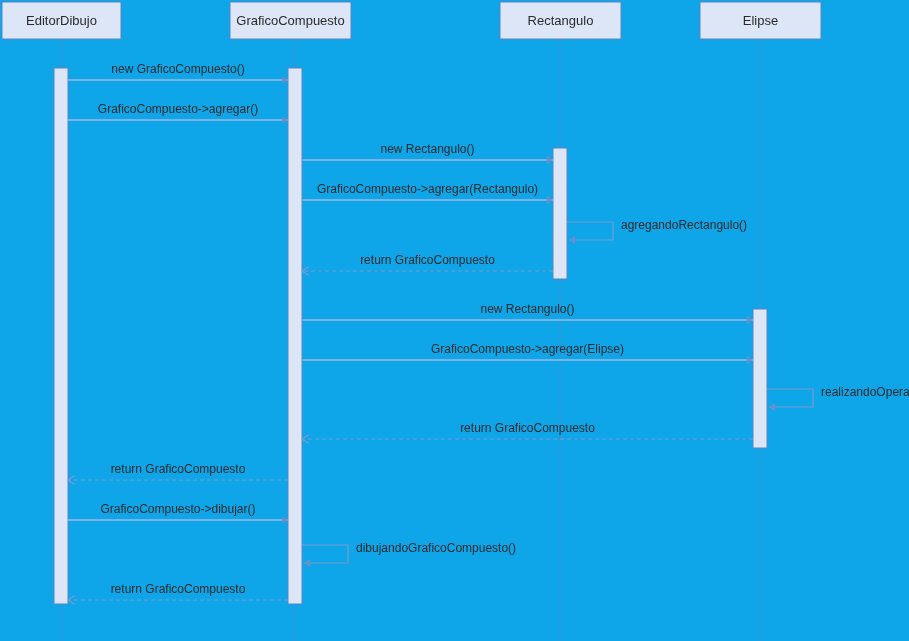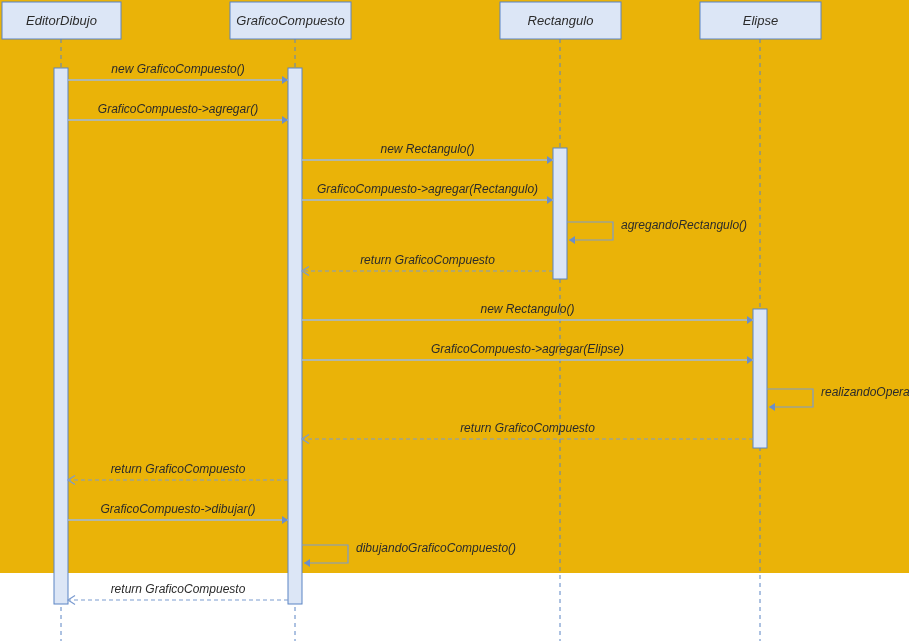--- a/index.html
+++ b/index.html
@@ -11,23 +11,22 @@
   body {
     font-family: "Liberation Sans", sans-serif;
     width: 909px;
     height: 641px;
     overflow: hidden;
     position: relative;
   }
   #diagram-root {
     position: relative;
     width: 909px;
-    height: 573px;
-    background: #eab308;
-    font-style: italic;
+    height: 641px;
+    background: #0ea5e9;
   }
   svg#seq-svg {
     position: absolute;
     left: 0;
     top: 0;
     width: 909px;
     height: 641px;
     display: block;
   }
   .lifeline-box-rect {

